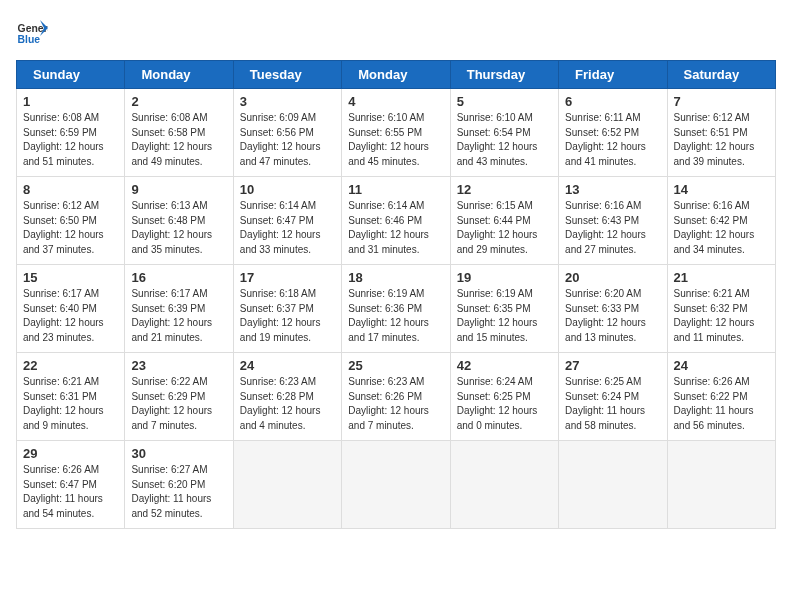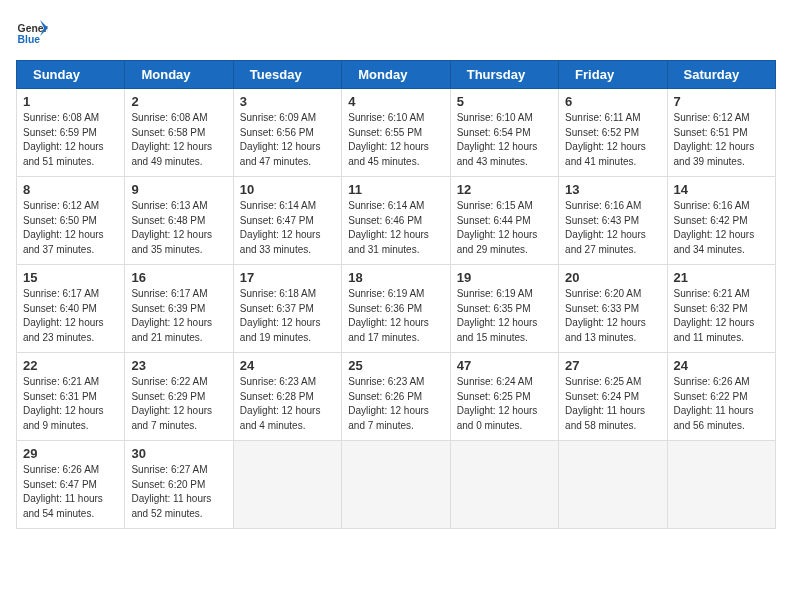--- a/index.html
+++ b/index.html
@@ -334,21 +334,21 @@
         <td>
         <span class="day-num">25</span>
         <div class="day-info">
           <span>Sunrise: 6:23 AM</span><br>
           <span>Sunset: 6:26 PM</span><br>
           <span>Daylight: 12 hours</span><br>
           <span>and 7 minutes.</span>
         </div>
       </td>
         <td>
-        <span class="day-num">47</span>
+        <span class="day-num">42</span>
         <div class="day-info">
           <span>Sunrise: 6:24 AM</span><br>
           <span>Sunset: 6:25 PM</span><br>
           <span>Daylight: 12 hours</span><br>
           <span>and 0 minutes.</span>
         </div>
       </td>
         <td>
         <span class="day-num">27</span>
         <div class="day-info">

